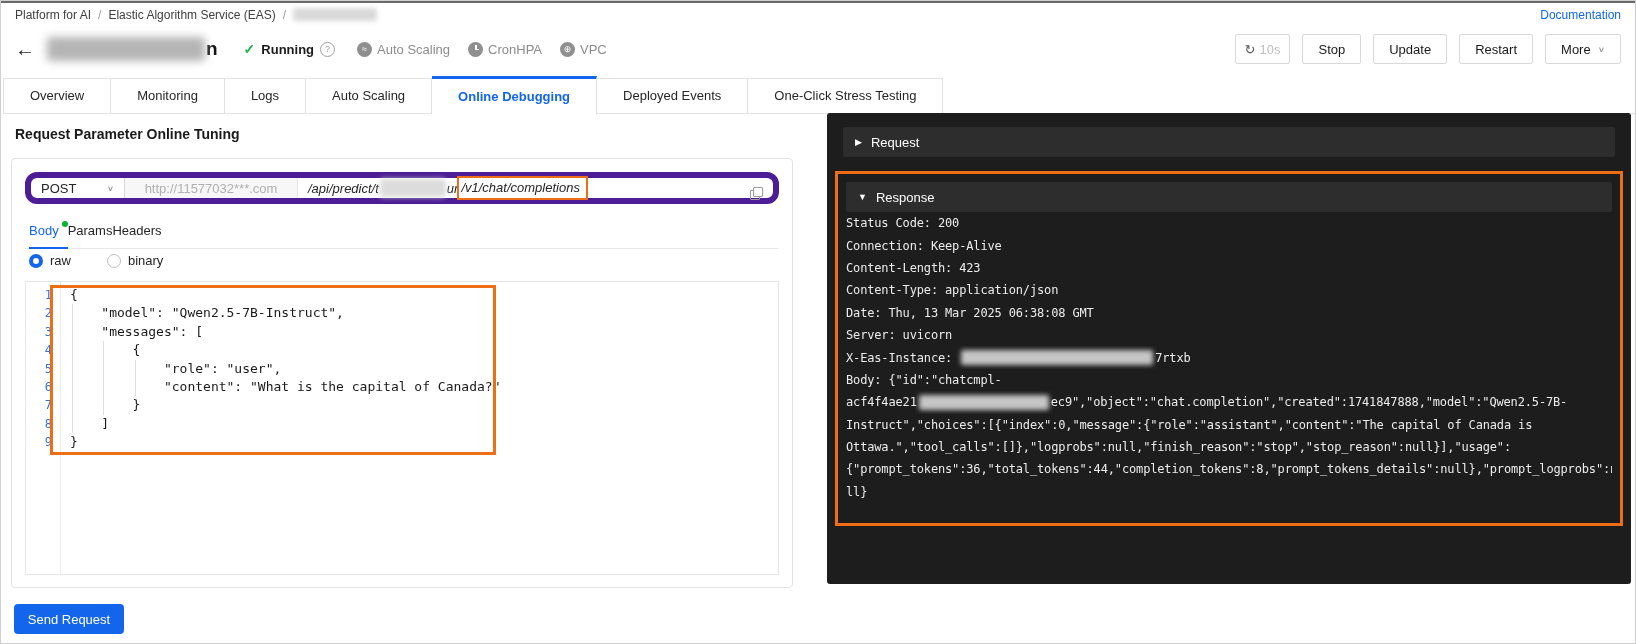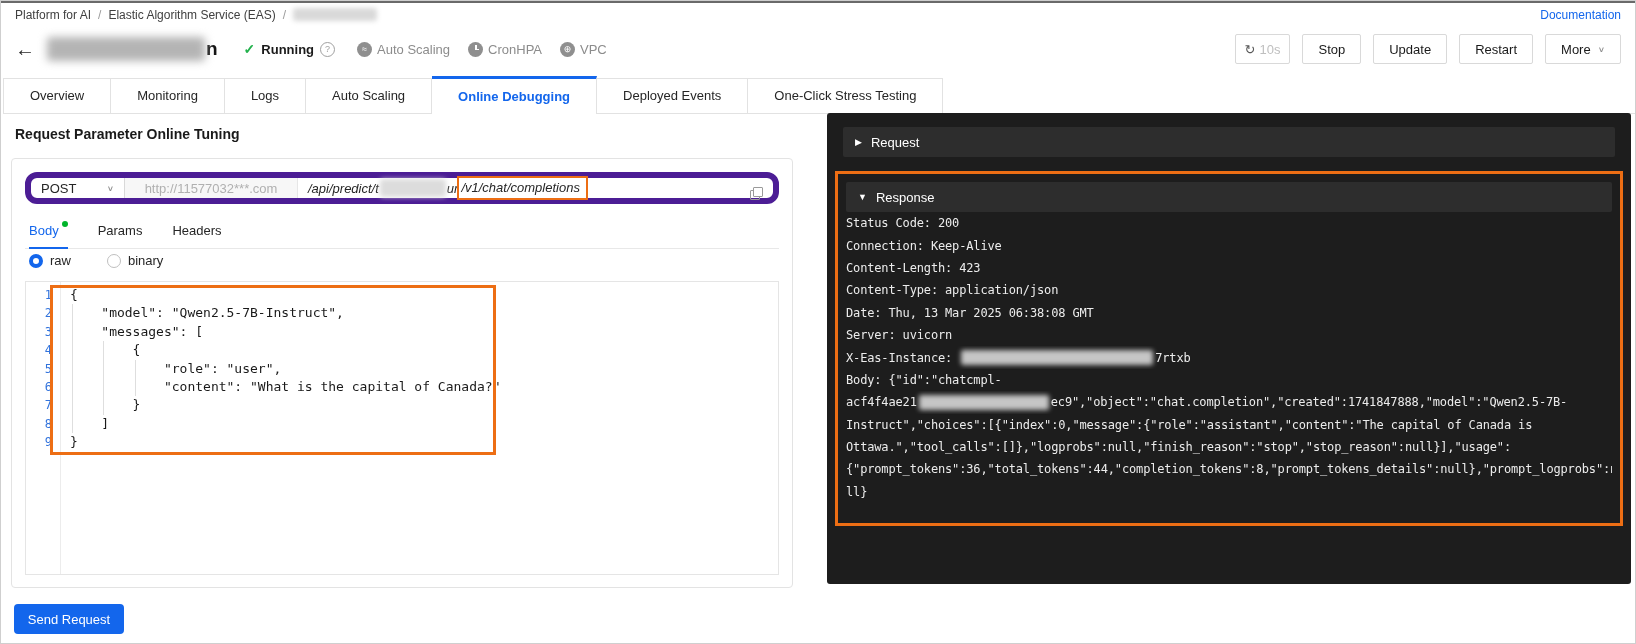--- a/index.html
+++ b/index.html
@@ -46,21 +46,21 @@
   .card{margin-left:10px;width:782px;height:430px;border:1px solid #e3e3e3;border-radius:4px;background:#fff;position:relative;box-sizing:border-box;}
   .url-row{position:absolute;top:13px;left:13px;right:13px;height:32px;display:flex;border:6px solid #4c1d95;border-radius:12px;box-sizing:border-box;}
   .method-select{width:94px;border-right:1px solid #d9d9d9;display:flex;align-items:center;justify-content:space-between;padding:0 10px;font-size:13px;cursor:pointer;flex:0 0 auto;box-sizing:border-box;}
   .host-box{width:172px;background:#f7f7f7;color:#b0b0b0;font-size:13px;display:flex;align-items:center;justify-content:center;border-right:1px solid #e6e6e6;flex:0 0 auto;}
   .path-box{flex:1;display:flex;align-items:center;padding-left:10px;font-size:13px;color:#262626;position:relative;white-space:pre;font-style:italic;}
   .path-blur{width:66px;height:18px;background:#dcdcdc;filter:blur(2.5px);border-radius:3px;margin:0 1px;}
   .path-hl{border:2px solid #ED6E14;padding:3px 6px 3px 2px;margin-left:-1px;line-height:14px;}
   .copy-icon{position:absolute;right:10px;top:9px;width:13px;height:13px;cursor:pointer;}
   .copy-icon::before{content:"";position:absolute;left:0;bottom:0;width:8px;height:8px;border:1px solid #9a9a9a;border-radius:1px;}
   .copy-icon::after{content:"";position:absolute;right:0;top:0;width:8px;height:8px;border:1px solid #9a9a9a;background:#fff;border-radius:1px;}
-  .body-tabs{position:absolute;top:56px;left:13px;right:13px;height:33px;border-bottom:1px solid #e8e8e8;display:flex;gap:30px;padding-left:4px;font-size:13px;}
+  .body-tabs{position:absolute;top:56px;left:13px;right:13px;height:33px;border-bottom:1px solid #e8e8e8;display:flex;padding-left:4px;font-size:13px;}
   .btab{line-height:32px;color:#262626;cursor:pointer;position:relative;}
   .btab.active{color:#1366ec;border-bottom:2px solid #1366ec;margin-bottom:-1px;}
   .green-dot{display:inline-block;width:6px;height:6px;border-radius:50%;background:#00b42a;vertical-align:8px;margin-left:3px;}
   .mode-row{position:absolute;top:94px;left:17px;display:flex;gap:36px;align-items:center;font-size:13px;color:#262626;}
   .mode-opt{display:flex;align-items:center;gap:7px;cursor:pointer;}
   .radio{width:14px;height:14px;border-radius:50%;box-sizing:border-box;}
   .radio.sel{border:4px solid #1366ec;background:#fff;}
   .radio.unsel{border:1px solid #bfbfbf;background:#fff;}
   .editor{position:absolute;top:122px;left:13px;right:13px;height:294px;border:1px solid #e5e5e5;font-family:"DejaVu Sans Mono",monospace;font-size:13px;overflow:hidden;box-sizing:border-box;}
   .gutter-line{position:absolute;left:34px;top:0;bottom:0;width:1px;background:#ececec;}

